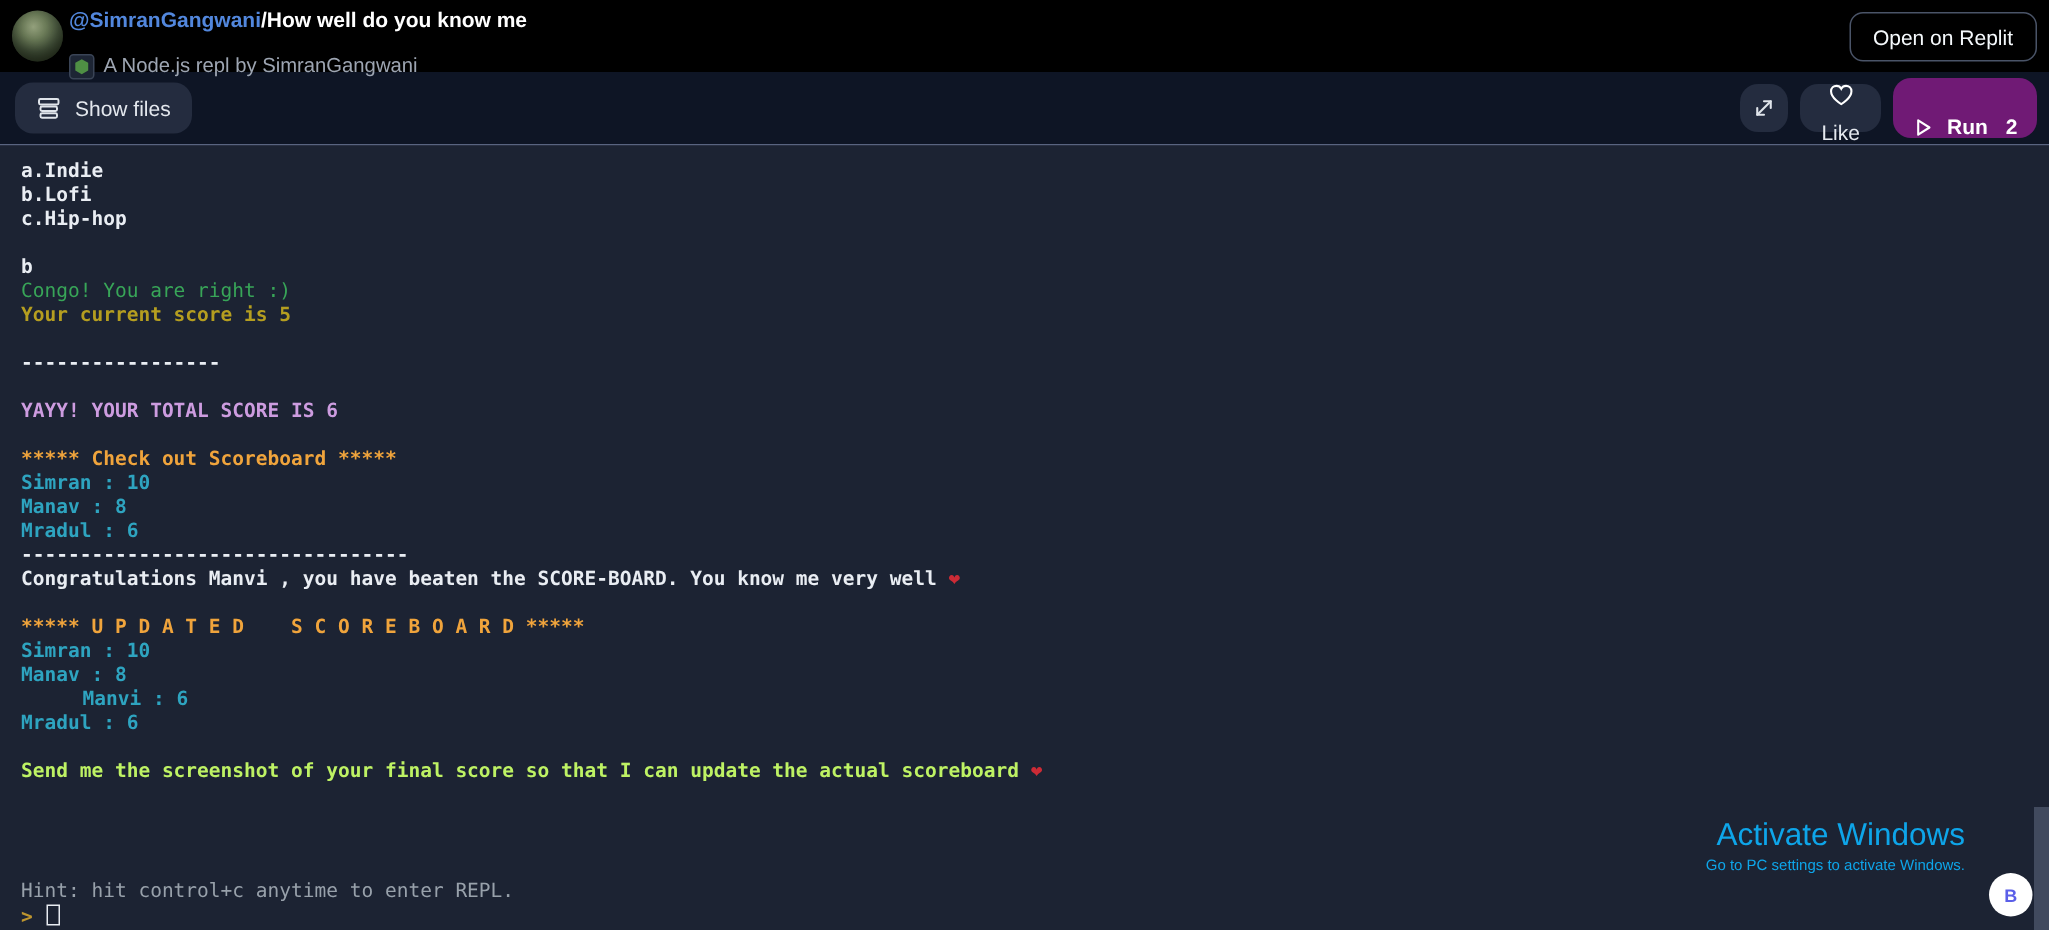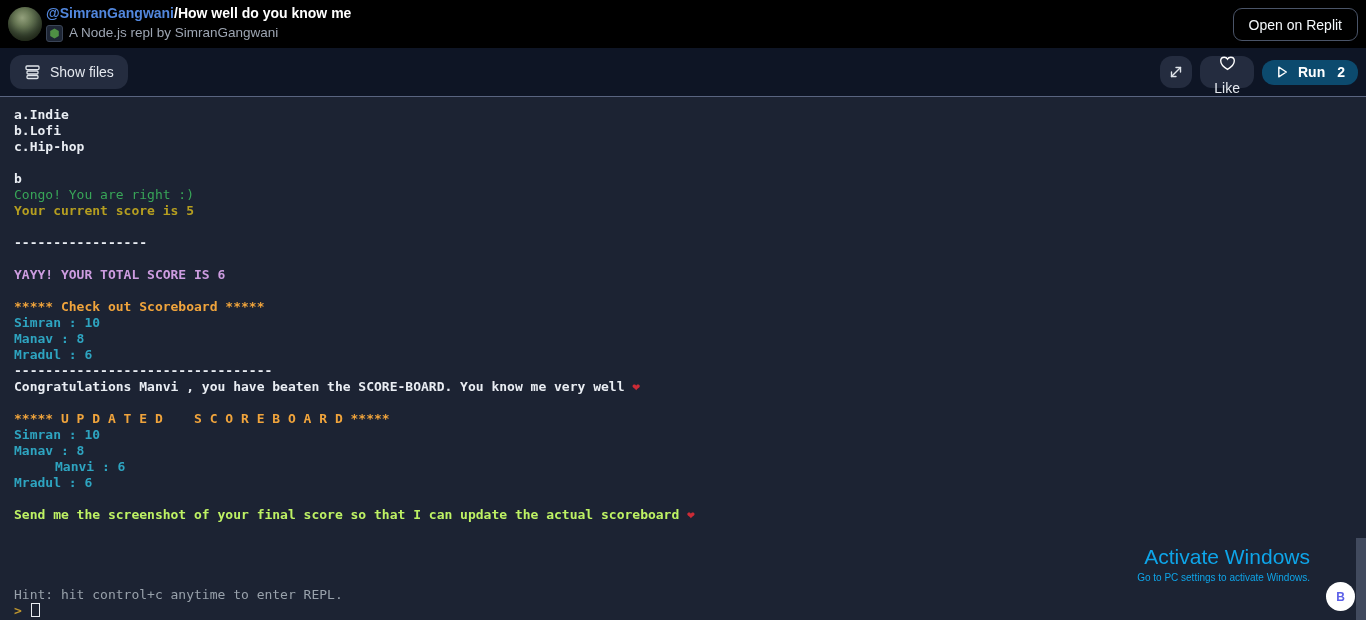--- a/index.html
+++ b/index.html
@@ -14,21 +14,21 @@
   
   .hdr { height:48px; background:#000000; position:relative; flex:none; }
   .avatar {
     position:absolute; left:8px; top:7px; width:34px; height:34px; border-radius:50%;
     background:radial-gradient(circle at 42% 32%, #93a07c 0%, #6b7b58 28%, #45533c 55%, #27301f 85%);
     box-shadow:inset 0 -6px 10px rgba(20,25,15,.55);
   }
   .titles { position:absolute; left:46px; top:4px; }
   .t1 { font-size:14px; font-weight:600; color:#ffffff; line-height:19px; }
   .t1 .user { color:#5287dd; }
-  .t2 { display:flex; align-items:center; gap:6px; margin-top:1px; line-height:18px; }
+  .t2 { display:flex; align-items:center; gap:6px; margin-top:12px; line-height:18px; }
   .node-badge {
     width:17px; height:17px; border-radius:3px; background:#1d2534; border:1px solid #3a4456;
     display:flex; align-items:center; justify-content:center; flex:none;
   }
   .t2-text { font-size:13.5px; color:#9da5b2; }
   .open-btn {
     position:absolute; right:8px; top:8px; height:33px; padding:0 15px;
     border-radius:9px; border:1px solid #4a5468; background:transparent;
     color:#f5f9fc; font-size:14px; font-weight:500; font-family:inherit; cursor:pointer;
   }
@@ -39,21 +39,21 @@
     display:flex; align-items:center; padding:0 8px 0 10px; gap:8px; flex:none;
   }
   .tb-btn {
     height:34px; border:none; border-radius:12px; background:#242c3f; color:#e4e8ee;
     font-size:14px; font-family:inherit; display:flex; align-items:center; gap:9px;
     padding:0 14px; cursor:pointer;
   }
   .tb-right { margin-left:auto; display:flex; align-items:center; gap:8px; }
   .icon-btn { width:32px; height:32px; padding:0; justify-content:center; }
   .like-btn { height:32px;flex-direction:column; }
-  .run-btn { background:#0c4a6e; color:#ffffff; font-weight:600; height:25px; padding:0 13px; }
+  .run-btn { background:#701a75; color:#ffffff; font-weight:600; height:40px; padding:0 13px;align-items:flex-end; }
   .run-count { margin-left:3px; font-weight:600; }
 
   
   .console {
     flex:1; position:relative; background:#1c2333; overflow:hidden;
     padding:10px 0 16px 14px;
     font-family:"DejaVu Sans Mono","Liberation Mono",monospace; font-size:13px;
   }
   .cline { height:16px; line-height:16px; white-space:pre; }
   .cursor {

